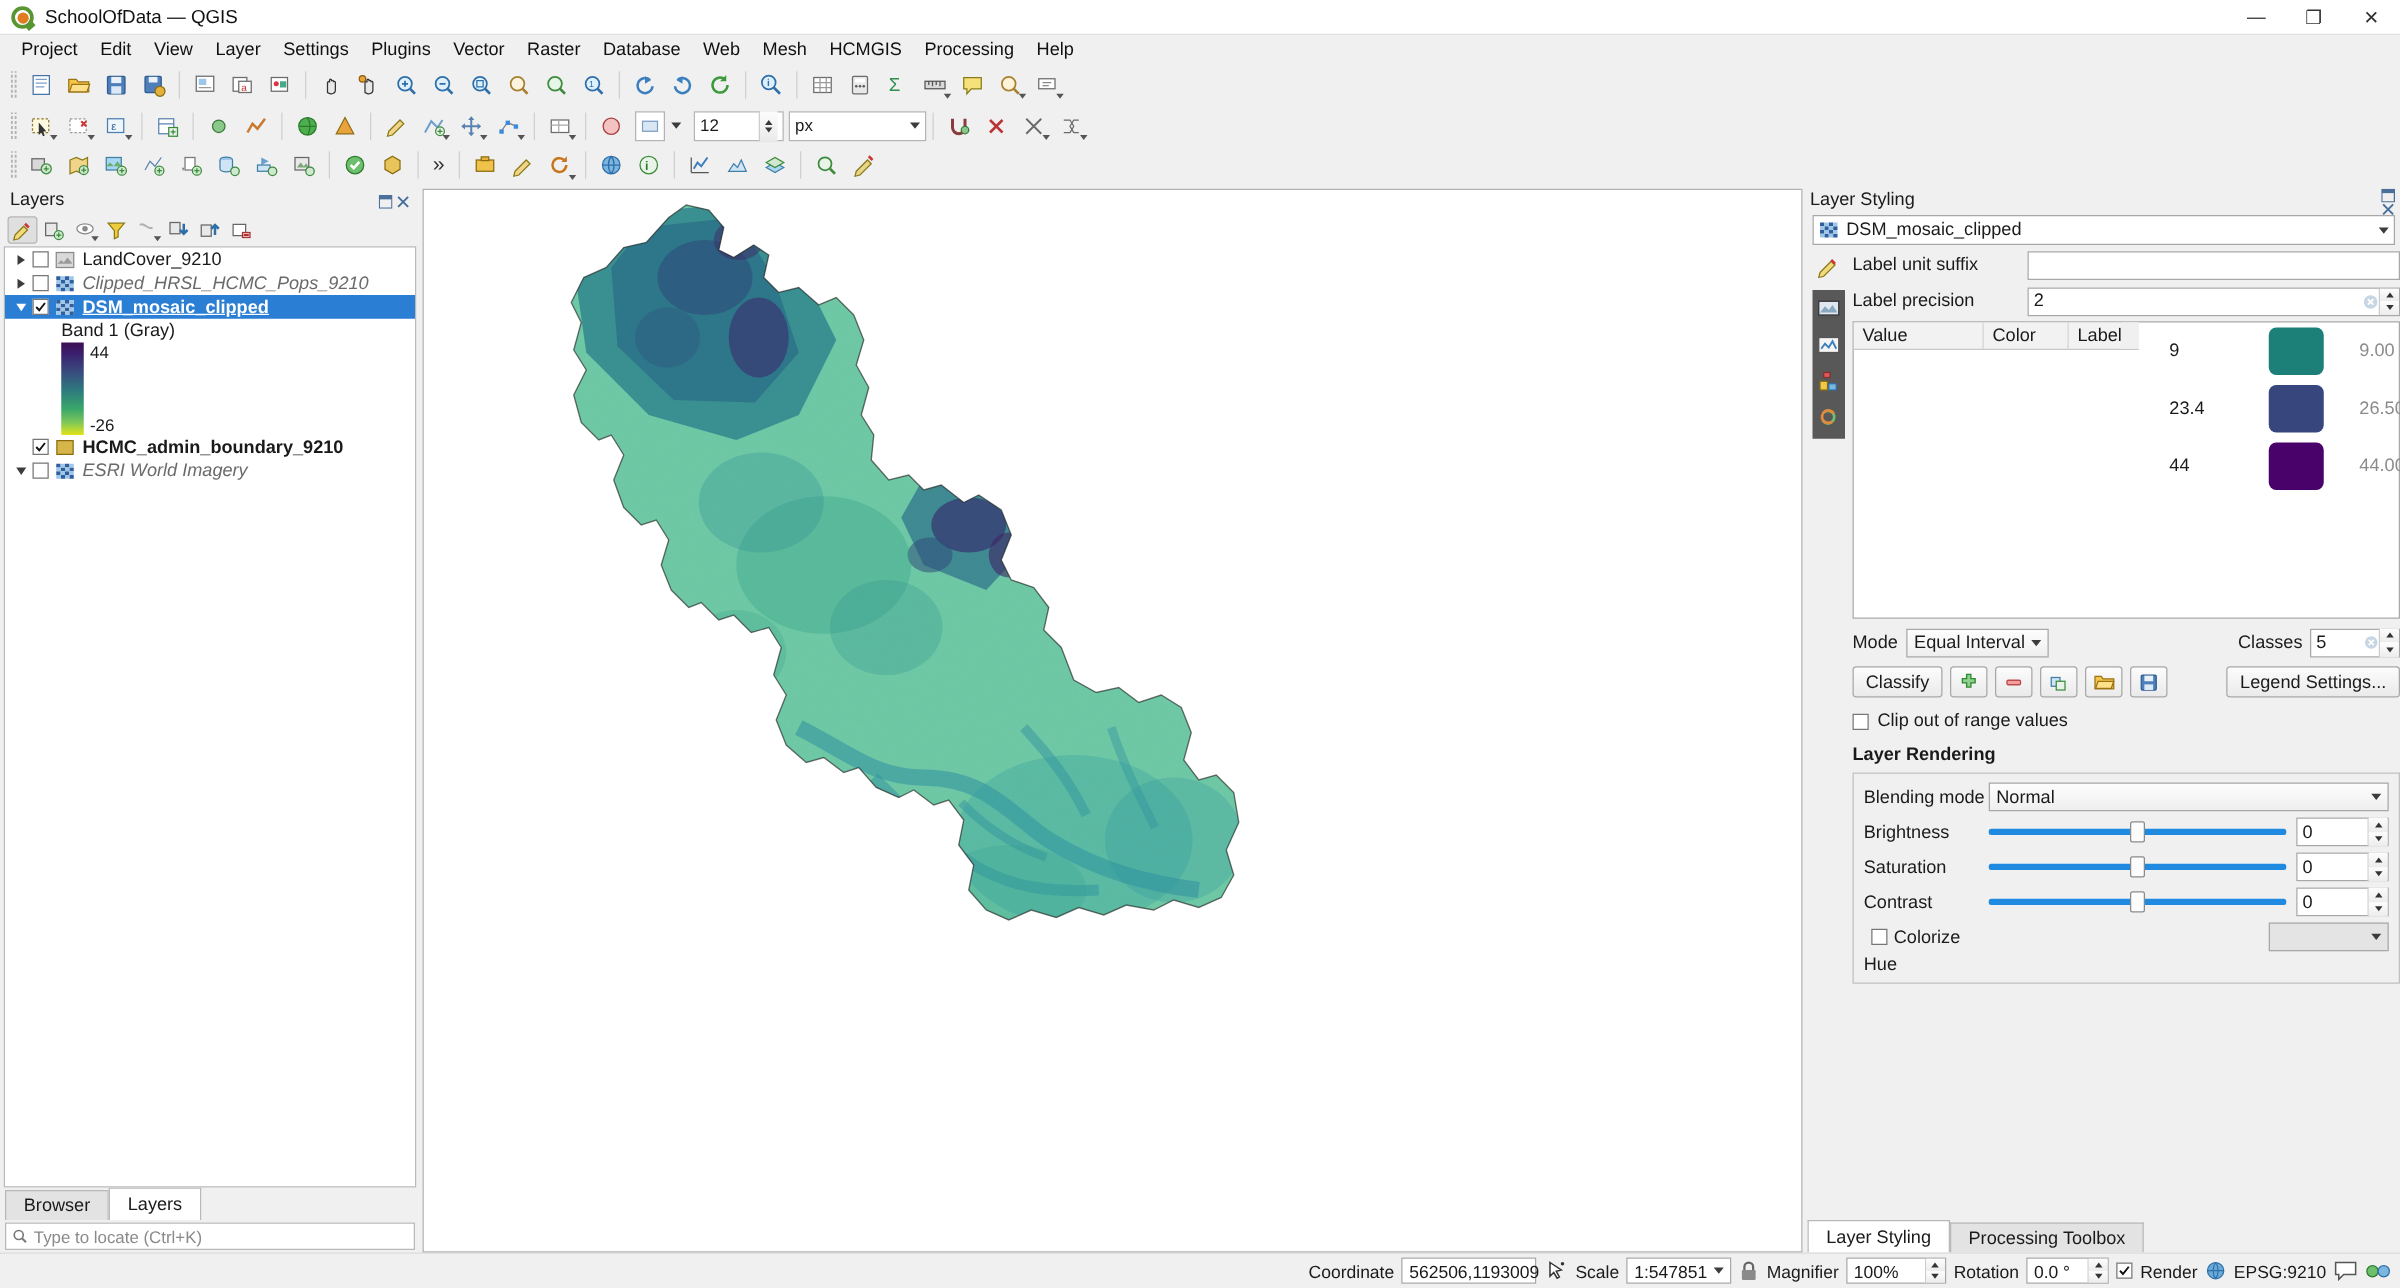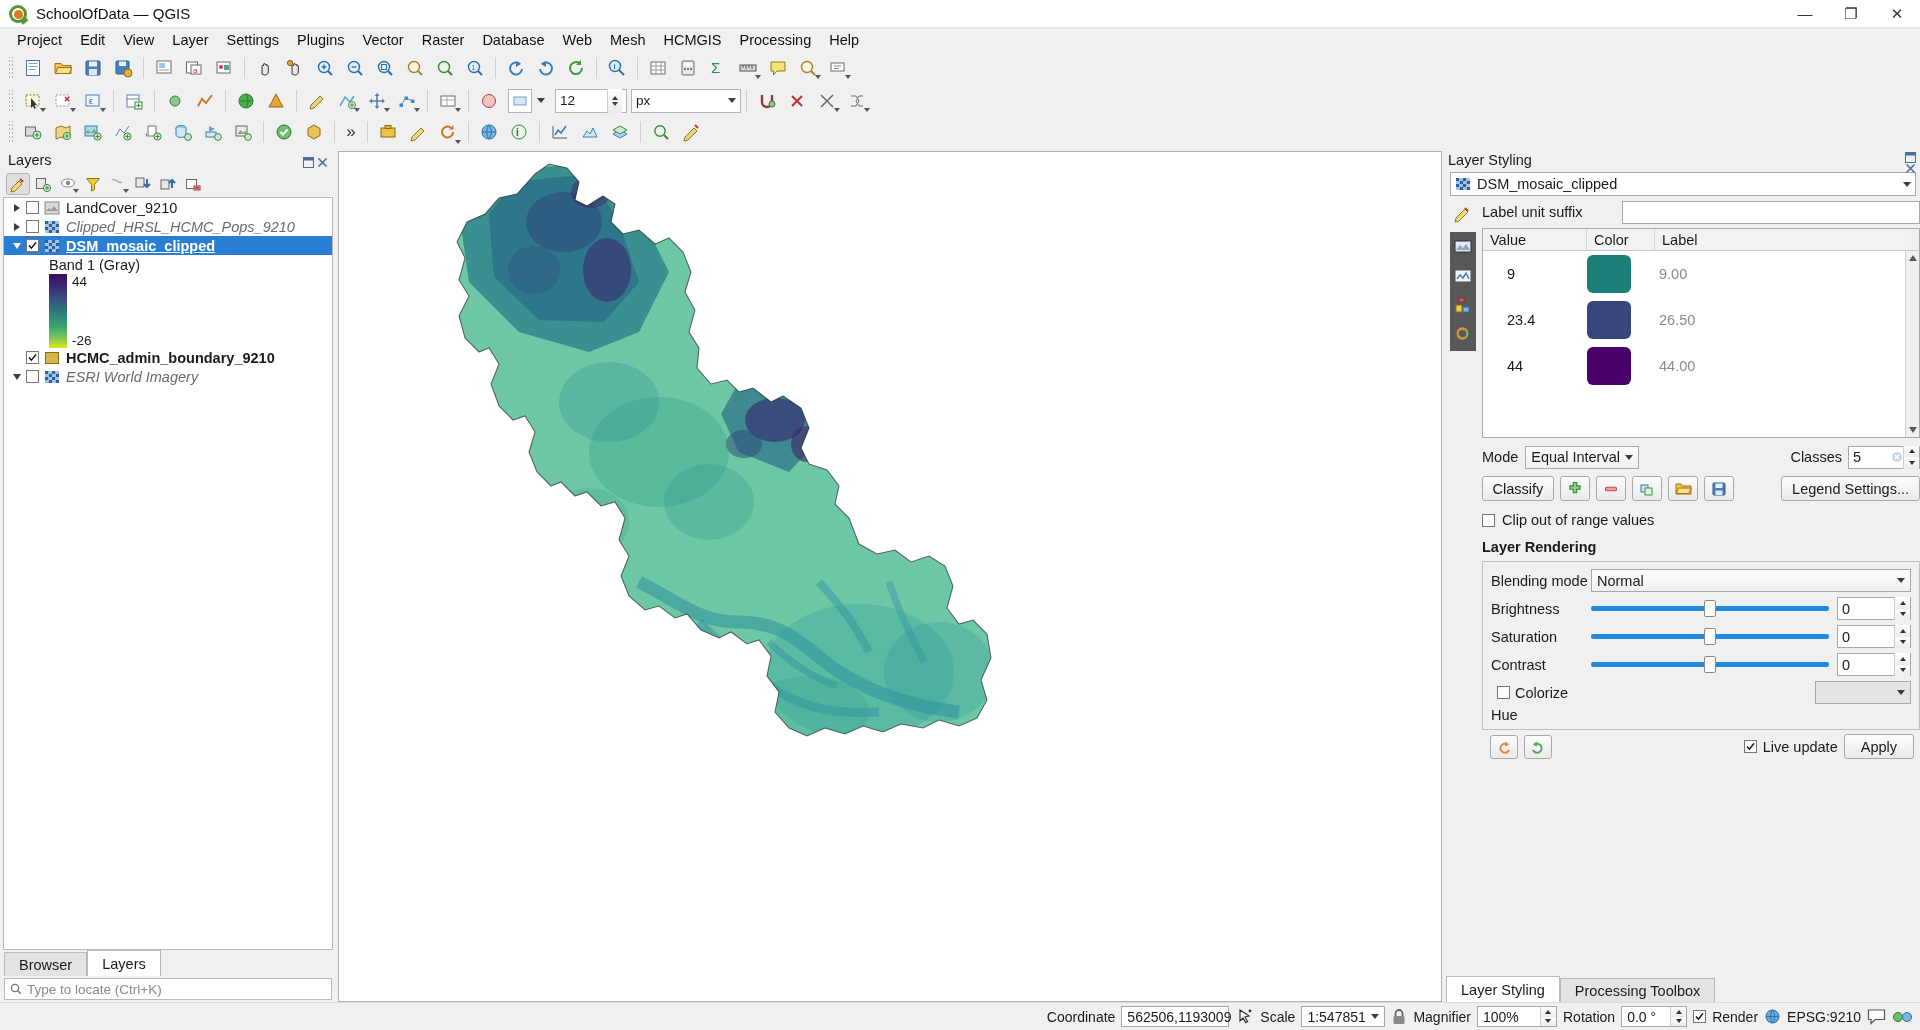--- a/index.html
+++ b/index.html
@@ -126,22 +126,22 @@
              gap:7px; padding-top:4px; }
   .rail-dark { background:#585858; width:26px; display:flex; flex-direction:column;
                align-items:center; gap:7px; padding:4px 0 6px 0; }
   .railbtn { width:22px;height:22px; display:flex;align-items:center;justify-content:center; }
   .sp-content { flex:1 1 auto; display:flex; flex-direction:column; min-width:0;
                 padding-left:6px; overflow:hidden; position:relative; }
   .fieldrow { display:flex; align-items:center; height:26px; margin-bottom:3px; }
   .fieldrow .lbl { width:140px; font-size:14.5px; flex:0 0 140px; }
   .inp { flex:1 1 auto; height:23px; border:1px solid #a8a8a8; background:#fff; display:flex;
          align-items:center; padding:0 4px; font-size:14.5px; }
-  .clsstable { border:1px solid #a8a8a8; background:#fff; height:210px; display:flex;
-               flex-direction:column; margin-bottom:6px; }
+  .clsstable { border:1px solid #a8a8a8; background:#fff; height:238px; display:flex;
+               flex-direction:row; margin-bottom:6px; }
   .cthead { display:flex; height:22px; background:#f2f2f2; border-bottom:1px solid #c8c8c8;
             font-size:14.5px; }
   .cthead div { display:flex; align-items:center; padding-left:7px;
                 border-right:1px solid #d4d4d4; }
   .ctbody { flex:1 1 auto; overflow:hidden; }
   .ctrow { display:flex; height:46px; align-items:center; font-size:14.5px; }
   .ctrow .c-val { width:104px; flex:0 0 104px; padding-left:24px; }
   .ctrow .c-col { width:68px; flex:0 0 68px; display:flex; align-items:center; }
   .swatch { width:44px; height:38px; border-radius:6px; }
   .ctrow .c-lab { flex:1 1 auto; color:#8b8b8b; padding-left:4px; }
@@ -1093,20 +1093,40 @@
 
         <div class="sp-content">
 
           <div class="fieldrow">
             <span class="lbl">Label unit suffix</span>
             <div class="inp">
               <span></span>
             </div>
           </div>
 
+          <div class="fieldrow">
+            <span class="lbl">Label precision</span>
+            <div class="inp" style="padding-right:0;">
+              <span>2</span>
+              <span style="margin-left:auto; display:flex; align-items:center;">
+                <svg width="13" height="13" viewBox="0 0 13 13">
+                    <circle cx="6.5" cy="6.5" r="5.4" fill="#c6d6e4"></circle>
+                    <path d="M4.3 4.3l4.4 4.4M8.7 4.3l-4.4 4.4" stroke="#fff" stroke-width="1.5"></path>
+                  </svg>
+                <span class="spinbtns" style="height:21px;">
+                  <div>
+                      <i style="display:block;width:0;height:0;border-left:3px solid transparent;border-right:3px solid transparent;border-bottom:4px solid #333;"></i>
+                    </div>
+                  <div>
+                      <i style="display:block;width:0;height:0;border-left:3px solid transparent;border-right:3px solid transparent;border-top:4px solid #333;"></i>
+                    </div>
+                </span>
+              </span>
+            </div>
+          </div>
 
           <div class="clsstable">
             <div class="cthead">
               <div style="width:104px;flex:0 0 104px;">Value</div>
               <div style="width:68px;flex:0 0 68px;">Color</div>
               <div style="flex:1 1 auto;border-right:none;">Label</div>
               <div style="width:14px;flex:0 0 14px;border-right:none;background:#f0f0f0;"></div>
             </div>
             <div style="display:flex; flex:1 1 auto; min-height:0;">
               <div class="ctbody">
@@ -1287,43 +1307,20 @@
               <div class="combo" style="margin-left:auto;width:96px;background:#e4e4e4;">
                 <span class="ddarrow" style="margin-left:auto;"></span>
               </div>
             </div>
 
             <div class="rrow" style="height:14px;overflow:hidden;">
               <span class="rl">Hue</span>
             </div>
           </div>
 
-          <div class="sp-footer">
-            <div class="btn icon" style="height:24px;width:28px;">
-              <svg width="16" height="16" viewBox="0 0 16 16">
-                  <path d="M12 6a4.5 4.5 0 1 0 1 5" fill="none" stroke="#e08a3c" stroke-width="2"></path>
-                  <path d="M9 2.5l4 2.6-4 2.6z" fill="#e08a3c"></path>
-                </svg>
-            </div>
-            <div class="btn icon" style="height:24px;width:28px;">
-              <svg width="16" height="16" viewBox="0 0 16 16">
-                  <path d="M4 6a4.5 4.5 0 1 1-1 5" fill="none" stroke="#5ba85b" stroke-width="2"></path>
-                  <path d="M7 2.5l-4 2.6 4 2.6z" fill="#5ba85b"></path>
-                </svg>
-            </div>
-            <div style="margin-left:auto; display:flex; align-items:center; gap:6px;">
-              <span class="cbx" style="margin-right:0;">
-                <svg class="tick" viewBox="0 0 9 9">
-                    <path d="M1 4.6l2.4 2.6L8 1.4" stroke="#111" stroke-width="1.5" fill="none"></path>
-                  </svg>
-              </span>
-              <span style="font-size:14.5px;">Live update</span>
-              <div class="btn" style="padding:0 16px;">Apply</div>
-            </div>
-          </div>
         </div>
       </div>
 
       <div class="bottabs">
         <div class="ptab active">Layer Styling</div>
         <div class="ptab">Processing Toolbox</div>
       </div>
     </div>
   </div>
 

